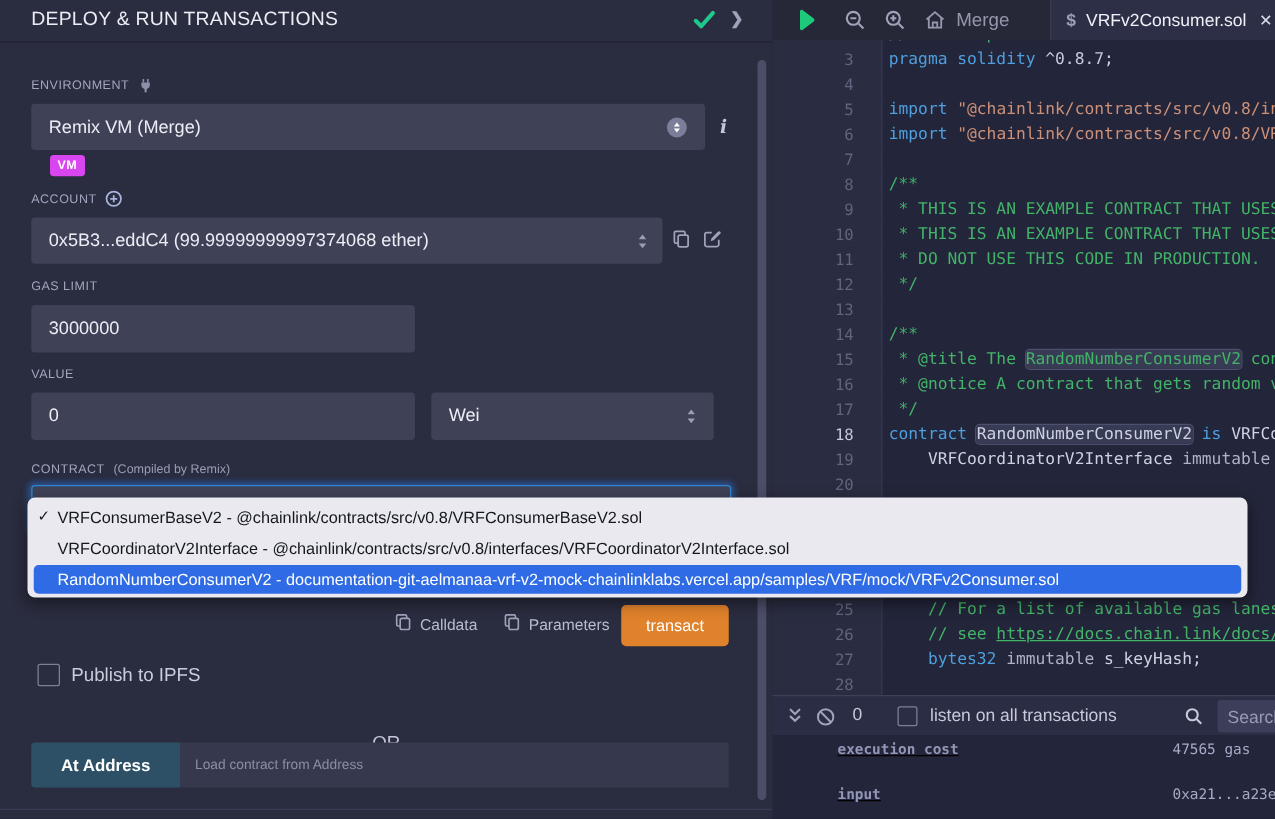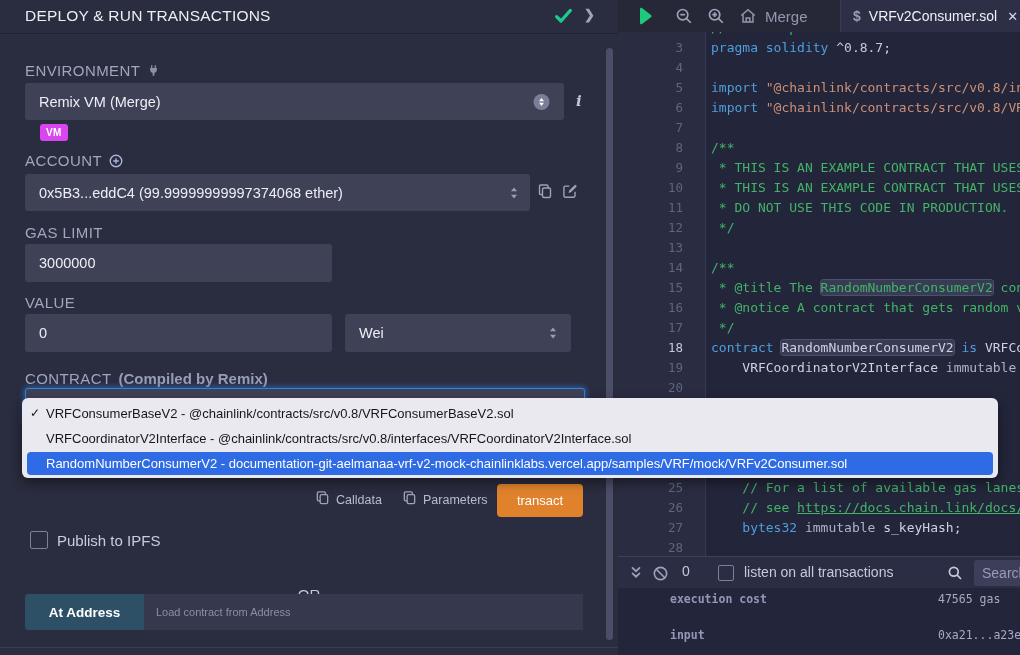--- a/index.html
+++ b/index.html
@@ -14,21 +14,21 @@
   #app{position:relative;width:1020px;height:655px;overflow:hidden;}
   .abs{position:absolute;}
   svg{display:block;}
 
   
   #left-panel{left:0;top:0;width:618px;height:655px;background:var(--panel);z-index:10;}
   .panel-title{left:25px;top:7px;font-size:15.5px;font-weight:500;color:var(--text);letter-spacing:.2px;}
   .hdr-check{left:553px;top:6px;}
   .hdr-chevron{left:584px;top:7px;color:#9fa2b8;font-size:13px;font-weight:bold;}
   .hdr-line{left:0;top:33px;width:618px;height:1px;background:rgba(0,0,0,.22);}
-  .sec-label{font-size:15px;color:var(--label);letter-spacing:.4px;display:flex;align-items:center;gap:7px;}
+  .sec-label{font-size:10px;color:var(--label);letter-spacing:.4px;display:flex;align-items:center;gap:7px;}
   .field{background:var(--input);border-radius:3px;color:var(--text);font-size:14.5px;
          display:flex;align-items:center;padding:0 14px;}
   .badge{background:#d946ef;color:#fff;font-size:10px;font-weight:bold;border-radius:3px;padding:3px 6px;letter-spacing:.3px;}
   .stepper{position:absolute;right:10px;top:50%;transform:translateY(-50%);}
   .icon-btn{color:#9fa2ba;cursor:pointer;}
   .info-i{font-family:"DejaVu Serif",serif;font-weight:bold;font-style:italic;font-size:15px;color:#c3c6d6;}
   .mini-label{font-size:12.5px;color:#b9bcce;}
   #transact-btn{left:497px;top:484px;width:86px;height:33px;background:var(--orange);border:none;border-radius:4px;
         color:#fff;font-size:13px;font-family:inherit;cursor:pointer;}
   .checkbox{border:1.5px solid #7d8099;border-radius:2px;background:transparent;}
@@ -79,21 +79,21 @@
 
   
   #term-bar{position:absolute;left:0;top:556px;width:402px;height:32px;background:var(--termbar);
         border-top:1px solid #3d4059;display:flex;align-items:center;}
   #term-zero{color:#c6c9da;font-size:14px;}
   #listen-label{color:#c6c9da;font-size:14px;}
   #term-search{width:70px;height:26px;background:#3d3f5a;border:none;border-radius:3px;color:#c6c9da;
         font-size:14px;padding:0 8px;font-family:inherit;outline:none;}
   #term-search::placeholder{color:#999cb3;}
   #term-content{position:absolute;left:0;top:588px;width:402px;height:67px;background:var(--editor);}
-  .trow{position:absolute;font-family:"DejaVu Sans Mono",monospace;font-size:11.5px;white-space:nowrap;}
+  .trow{position:absolute;font-family:"DejaVu Sans Mono",monospace;font-size:11.5px;white-space:nowrap;text-decoration:underline;}
   .trow .tlabel{font-weight:bold;color:#9397b6;}
   .trow .tvalue{color:#a6aac6;}
 </style>
 </head>
 <body>
 
 <div id="app">
 
   <div id="left-panel" class="abs">
     <div class="abs panel-title">DEPLOY &amp; RUN TRANSACTIONS</div>
@@ -168,21 +168,21 @@
       <span class="stepper" style="right:12px;">
         <svg width="12" height="16" viewBox="0 0 12 16" fill="#9a9db5">
             <path d="M6 2.5 9 6.3H3z"></path>
             <path d="M6 13.5 3 9.7h6z"></path>
           </svg>
       </span>
     </div>
 
     <div class="abs sec-label" style="left:25px;top:370px;">
       <span>CONTRACT</span>
-      <span style="letter-spacing:0;color:#9a9db5;font-weight:bold;">(Compiled by Remix)</span>
+      <span style="letter-spacing:0;color:#9a9db5;">(Compiled by Remix)</span>
     </div>
     <div id="contract-select" class="abs field"></div>
 
     <div class="abs icon-btn" style="left:315px;top:490px;">
       <svg width="15" height="15" viewBox="0 0 16 16" fill="none" stroke="#9fa2ba" stroke-width="1.4">
           <rect x="5.5" y="5" width="8" height="9.5" rx="1.5"></rect>
           <path d="M11 5V3.2A1.2 1.2 0 0 0 9.8 2H3.7a1.2 1.2 0 0 0-1.2 1.2v7.1a1.2 1.2 0 0 0 1.2 1.2h1.8"></path>
         </svg>
     </div>
     <div class="abs mini-label" style="left:336px;top:493px;">Calldata</div>

